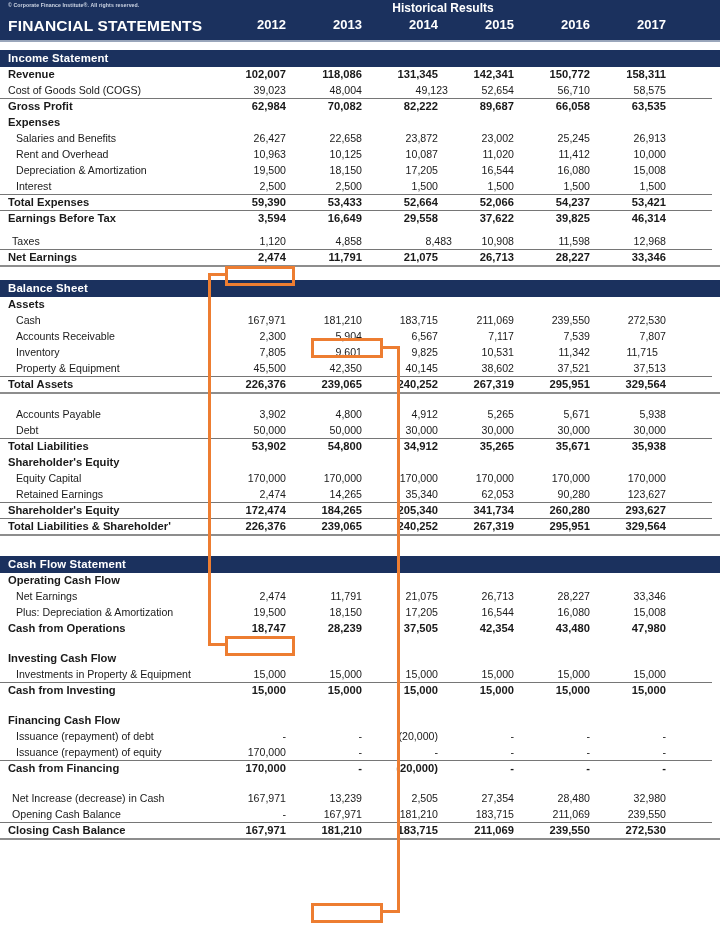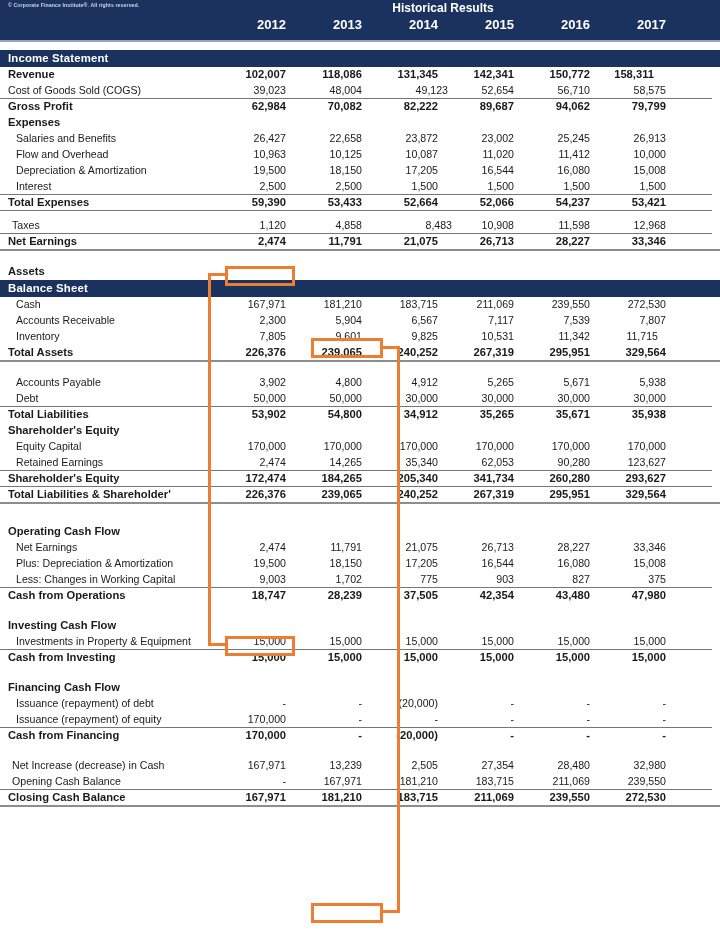--- a/index.html
+++ b/index.html
@@ -68,20 +68,21 @@
     box-sizing:border-box;
   }
   .oline{position:absolute;background:#ed7d31;}
 </style>
 </head>
 <body>
 
 <div class="topbar">
   <div class="copyright">© Corporate Finance Institute®. All rights reserved.</div>
   <div class="hist-label"><span>Historical Results</span></div>
+  <div class="fin-title">FINANCIAL STATEMENTS</div>
   <div class="yr" style="left:166px;width:120px;">2012</div>
   <div class="yr" style="left:242px;width:120px;">2013</div>
   <div class="yr" style="left:318px;width:120px;">2014</div>
   <div class="yr" style="left:394px;width:120px;">2015</div>
   <div class="yr" style="left:470px;width:120px;">2016</div>
   <div class="yr" style="left:546px;width:120px;">2017</div>
 </div>
 <div class="topbar-under"></div>
 
 <div class="sheet">
@@ -92,59 +93,59 @@
     <div class="lbl">Income Statement</div>
   </div>
 
   <div class="row bold">
     <div class="lbl">Revenue</div>
     <div class="v" style="left:166px">102,007</div>
     <div class="v" style="left:242px">118,086</div>
     <div class="v" style="left:318px">131,345</div>
     <div class="v" style="left:394px">142,341</div>
     <div class="v" style="left:470px">150,772</div>
-    <div class="v" style="left:534px">158,311</div>
+    <div class="v" style="left:546px">158,311</div>
   </div>
 
   <div class="row">
     <div class="lbl">Cost of Goods Sold (COGS)</div>
     <div class="v" style="left:166px">39,023</div>
     <div class="v" style="left:242px">48,004</div>
     <div class="v" style="left:328px">49,123</div>
     <div class="v" style="left:394px">52,654</div>
     <div class="v" style="left:470px">56,710</div>
     <div class="v" style="left:546px">58,575</div>
     <div class="rule" style="top:15px;"></div>
   </div>
 
   <div class="row bold">
     <div class="lbl">Gross Profit</div>
     <div class="v" style="left:166px">62,984</div>
     <div class="v" style="left:242px">70,082</div>
     <div class="v" style="left:318px">82,222</div>
     <div class="v" style="left:394px">89,687</div>
-    <div class="v" style="left:470px">94,062</div>
-    <div class="v" style="left:546px">79,799</div>
+    <div class="v" style="left:470px">66,058</div>
+    <div class="v" style="left:546px">63,535</div>
   </div>
 
   <div class="row head">
     <div class="lbl">Expenses</div>
   </div>
 
   <div class="row ind">
     <div class="lbl">Salaries and Benefits</div>
     <div class="v" style="left:166px">26,427</div>
     <div class="v" style="left:242px">22,658</div>
     <div class="v" style="left:318px">23,872</div>
     <div class="v" style="left:394px">23,002</div>
     <div class="v" style="left:470px">25,245</div>
     <div class="v" style="left:546px">26,913</div>
   </div>
   <div class="row ind">
-    <div class="lbl">Flow and Overhead</div>
+    <div class="lbl">Rent and Overhead</div>
     <div class="v" style="left:166px">10,963</div>
     <div class="v" style="left:242px">10,125</div>
     <div class="v" style="left:318px">10,087</div>
     <div class="v" style="left:394px">11,020</div>
     <div class="v" style="left:470px">11,412</div>
     <div class="v" style="left:546px">10,000</div>
   </div>
   <div class="row ind">
     <div class="lbl">Depreciation &amp; Amortization</div>
     <div class="v" style="left:166px">19,500</div>
@@ -169,20 +170,29 @@
     <div class="lbl">Total Expenses</div>
     <div class="v" style="left:166px">59,390</div>
     <div class="v" style="left:242px">53,433</div>
     <div class="v" style="left:318px">52,664</div>
     <div class="v" style="left:394px">52,066</div>
     <div class="v" style="left:470px">54,237</div>
     <div class="v" style="left:546px">53,421</div>
     <div class="rule" style="top:15px;"></div>
   </div>
 
+  <div class="row bold">
+    <div class="lbl">Earnings Before Tax</div>
+    <div class="v" style="left:166px">3,594</div>
+    <div class="v" style="left:242px">16,649</div>
+    <div class="v" style="left:318px">29,558</div>
+    <div class="v" style="left:394px">37,622</div>
+    <div class="v" style="left:470px">39,825</div>
+    <div class="v" style="left:546px">46,314</div>
+  </div>
 
   <div class="row gap6"></div>
 
   <div class="row ind2">
     <div class="lbl">Taxes</div>
     <div class="v" style="left:166px">1,120</div>
     <div class="v" style="left:242px">4,858</div>
     <div class="v" style="left:332px">8,483</div>
     <div class="v" style="left:394px">10,908</div>
     <div class="v" style="left:470px">11,598</div>
@@ -196,26 +206,26 @@
     <div class="v" style="left:242px">11,791</div>
     <div class="v" style="left:318px">21,075</div>
     <div class="v" style="left:394px">26,713</div>
     <div class="v" style="left:470px">28,227</div>
     <div class="v" style="left:546px">33,346</div>
     <div class="rule thick full" style="top:15px;"></div>
   </div>
 
   <div class="row gap" style="height:14px;"></div>
 
+  <div class="row sec">
+    <div class="lbl">Balance Sheet</div>
+  </div>
+
   <div class="row head">
     <div class="lbl">Assets</div>
-  </div>
-
-  <div class="row sec">
-    <div class="lbl">Balance Sheet</div>
   </div>
 
   <div class="row ind">
     <div class="lbl">Cash</div>
     <div class="v" style="left:166px">167,971</div>
     <div class="v" style="left:242px">181,210</div>
     <div class="v" style="left:318px">183,715</div>
     <div class="v" style="left:394px">211,069</div>
     <div class="v" style="left:470px">239,550</div>
     <div class="v" style="left:546px">272,530</div>
@@ -230,20 +240,30 @@
     <div class="v" style="left:546px">7,807</div>
   </div>
   <div class="row ind">
     <div class="lbl">Inventory</div>
     <div class="v" style="left:166px">7,805</div>
     <div class="v" style="left:242px">9,601</div>
     <div class="v" style="left:318px">9,825</div>
     <div class="v" style="left:394px">10,531</div>
     <div class="v" style="left:470px">11,342</div>
     <div class="v" style="left:538px">11,715</div>
+  </div>
+  <div class="row ind">
+    <div class="lbl">Property &amp; Equipment</div>
+    <div class="v" style="left:166px">45,500</div>
+    <div class="v" style="left:242px">42,350</div>
+    <div class="v" style="left:318px">40,145</div>
+    <div class="v" style="left:394px">38,602</div>
+    <div class="v" style="left:470px">37,521</div>
+    <div class="v" style="left:546px">37,513</div>
+    <div class="rule" style="top:15px;"></div>
   </div>
 
   <div class="row bold">
     <div class="lbl">Total Assets</div>
     <div class="v" style="left:166px">226,376</div>
     <div class="v" style="left:242px">239,065</div>
     <div class="v" style="left:318px">240,252</div>
     <div class="v" style="left:394px">267,319</div>
     <div class="v" style="left:470px">295,951</div>
     <div class="v" style="left:546px">329,564</div>
@@ -322,20 +342,23 @@
     <div class="v" style="left:242px">239,065</div>
     <div class="v" style="left:318px">240,252</div>
     <div class="v" style="left:394px">267,319</div>
     <div class="v" style="left:470px">295,951</div>
     <div class="v" style="left:546px">329,564</div>
     <div class="rule thick full" style="top:15px;"></div>
   </div>
 
   <div class="row gap" style="height:21px;"></div>
 
+  <div class="row sec">
+    <div class="lbl">Cash Flow Statement</div>
+  </div>
 
   <div class="row head">
     <div class="lbl">Operating Cash Flow</div>
   </div>
 
   <div class="row ind">
     <div class="lbl">Net Earnings</div>
     <div class="v" style="left:166px">2,474</div>
     <div class="v" style="left:242px">11,791</div>
     <div class="v" style="left:318px">21,075</div>
@@ -344,30 +367,20 @@
     <div class="v" style="left:546px">33,346</div>
   </div>
   <div class="row ind">
     <div class="lbl">Plus: Depreciation &amp; Amortization</div>
     <div class="v" style="left:166px">19,500</div>
     <div class="v" style="left:242px">18,150</div>
     <div class="v" style="left:318px">17,205</div>
     <div class="v" style="left:394px">16,544</div>
     <div class="v" style="left:470px">16,080</div>
     <div class="v" style="left:546px">15,008</div>
-  </div>
-  <div class="row ind">
-    <div class="lbl">Less: Changes in Working Capital</div>
-    <div class="v" style="left:166px">9,003</div>
-    <div class="v" style="left:242px">1,702</div>
-    <div class="v" style="left:318px">775</div>
-    <div class="v" style="left:394px">903</div>
-    <div class="v" style="left:470px">827</div>
-    <div class="v" style="left:546px">375</div>
-    <div class="rule" style="top:15px;"></div>
   </div>
 
   <div class="row bold">
     <div class="lbl">Cash from Operations</div>
     <div class="v" style="left:166px">18,747</div>
     <div class="v" style="left:242px">28,239</div>
     <div class="v" style="left:318px">37,505</div>
     <div class="v" style="left:394px">42,354</div>
     <div class="v" style="left:470px">43,480</div>
     <div class="v" style="left:546px">47,980</div>

